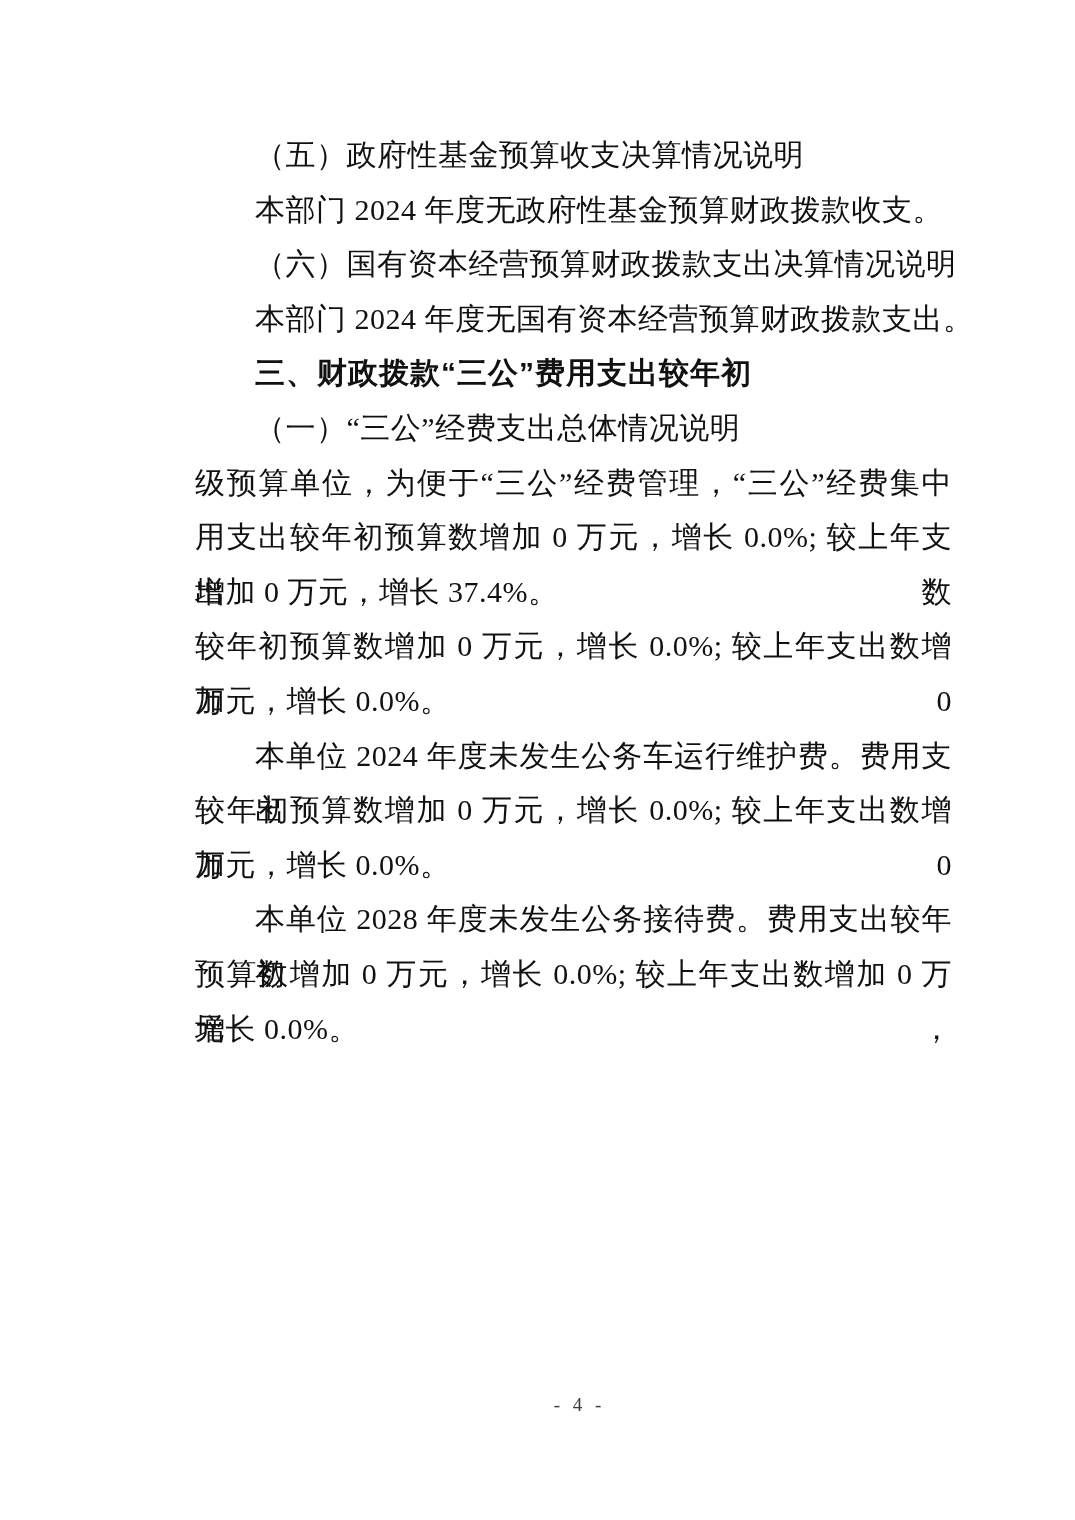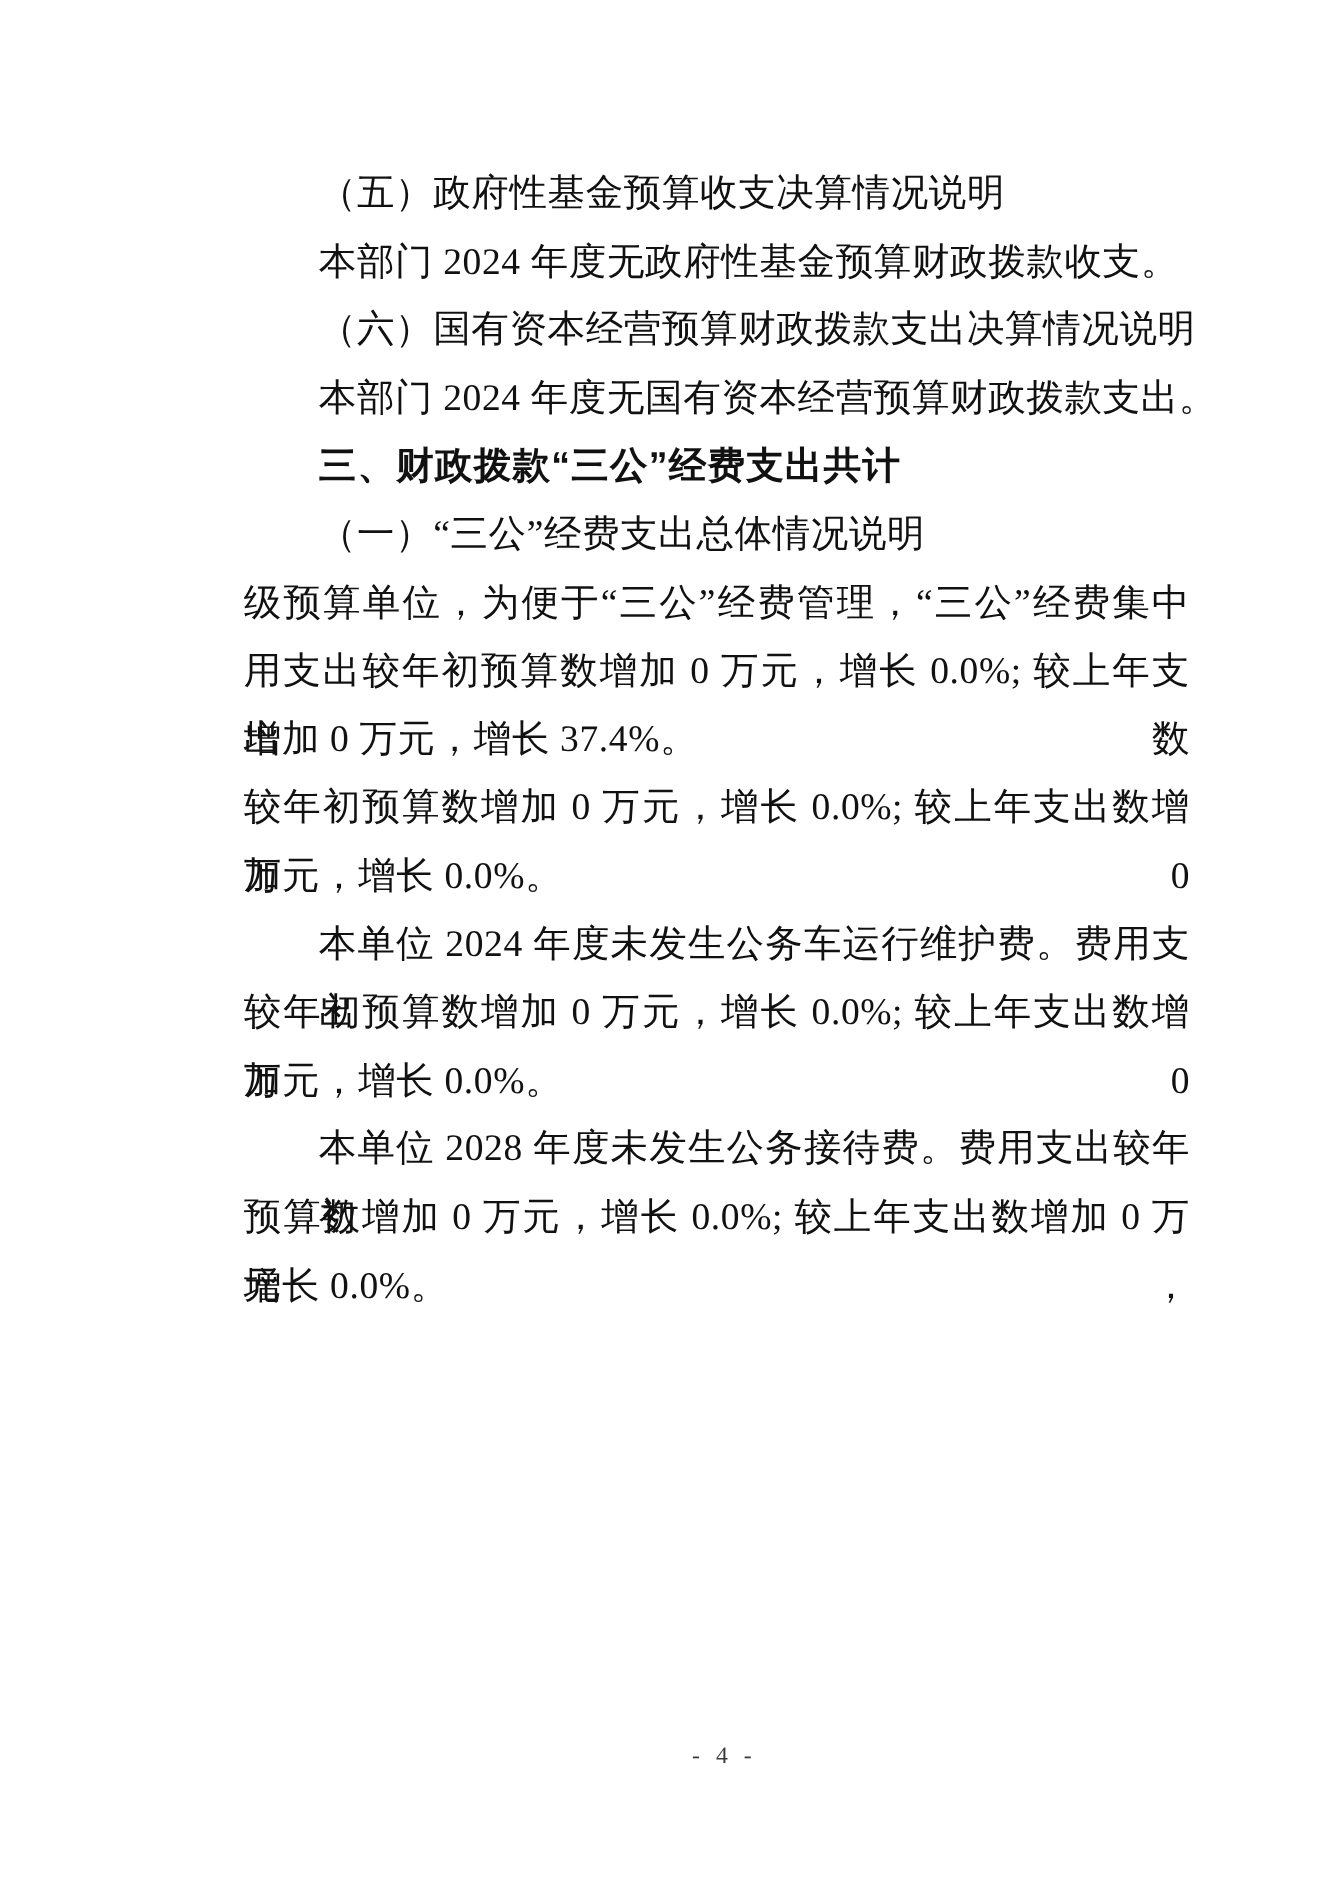--- a/index.html
+++ b/index.html
@@ -58,21 +58,21 @@
 </style>
 </head>
 <body>
 
 <div class="page">
   <div class="content">
     <div class="ln indent">（五）政府性基金预算收支决算情况说明</div>
     <div class="ln indent">本部门 2024 年度无政府性基金预算财政拨款收支。</div>
     <div class="ln indent">（六）国有资本经营预算财政拨款支出决算情况说明</div>
     <div class="ln indent">本部门 2024 年度无国有资本经营预算财政拨款支出。</div>
-    <div class="ln indent heading">三、财政拨款“三公”经费支出共计</div>
+    <div class="ln indent heading">三、财政拨款“三公”费用支出较年初</div>
     <div class="ln indent">（一）“三公”经费支出总体情况说明</div>
     <div class="ln fill">级预算单位，为便于“三公”经费管理，“三公”经费集中</div>
     <div class="ln fill">用支出较年初预算数增加 0 万元，增长 0.0%; 较上年支出数</div>
     <div class="ln">增加 0 万元，增长 37.4%。</div>
     <div class="ln fill">较年初预算数增加 0 万元，增长 0.0%; 较上年支出数增加 0</div>
     <div class="ln">万元，增长 0.0%。</div>
     <div class="ln indent fill">本单位 2024 年度未发生公务车运行维护费。费用支出</div>
     <div class="ln fill">较年初预算数增加 0 万元，增长 0.0%; 较上年支出数增加 0</div>
     <div class="ln">万元，增长 0.0%。</div>
     <div class="ln indent fill">本单位 2028 年度未发生公务接待费。费用支出较年初</div>

